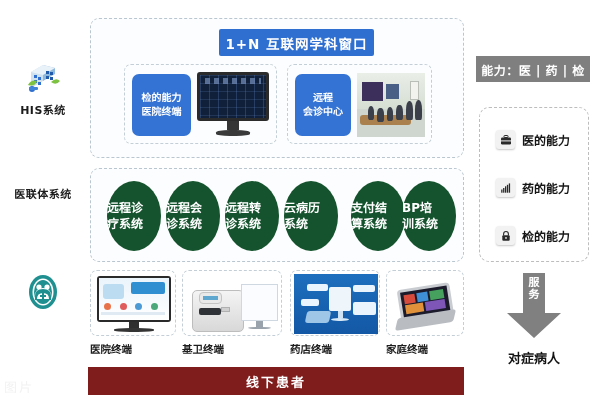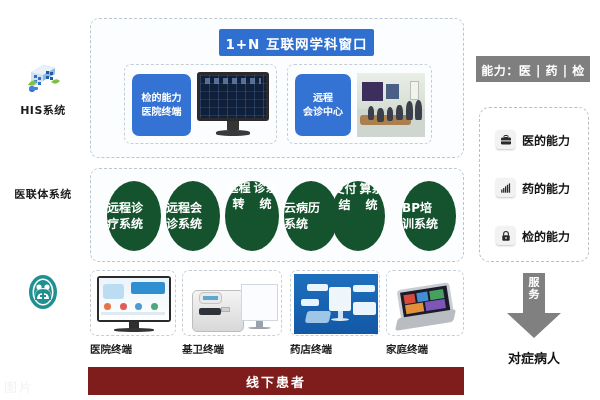--- a/index.html
+++ b/index.html
@@ -279,31 +279,31 @@
     <div class="oval" style="left:16px;top:12px;width:54px;height:70px;flex-direction:column;">
       <span>远程诊</span>
       <span>疗系统</span>
     </div>
 
     <div class="oval" style="left:75px;top:12px;width:54px;height:70px;flex-direction:column;">
       <span>远程会</span>
       <span>诊系统</span>
     </div>
 
-    <div class="oval" style="left:134px;top:12px;width:54px;height:70px;font-family:Liberation Mono, monospace;">
+    <div class="oval" style="left:134px;top:12px;width:54px;height:70px;flex-direction:column;">
       <span>远程转</span>
       <span>诊系统</span>
     </div>
 
     <div class="oval" style="left:193px;top:12px;width:54px;height:70px;flex-direction:column;">
       <span>云病历</span>
       <span>系统</span>
     </div>
 
-    <div class="oval" style="left:240px;top:12px;width:54px;height:70px;flex-direction:row;">
+    <div class="oval" style="left:260px;top:12px;width:54px;height:70px;flex-direction:column;">
       <span>支付结</span>
       <span>算系统</span>
     </div>
 
     <div class="oval" style="left:311px;top:12px;width:54px;height:70px;flex-direction:column;">
       <span>BP培</span>
       <span>训系统</span>
     </div>
 
   </div>

